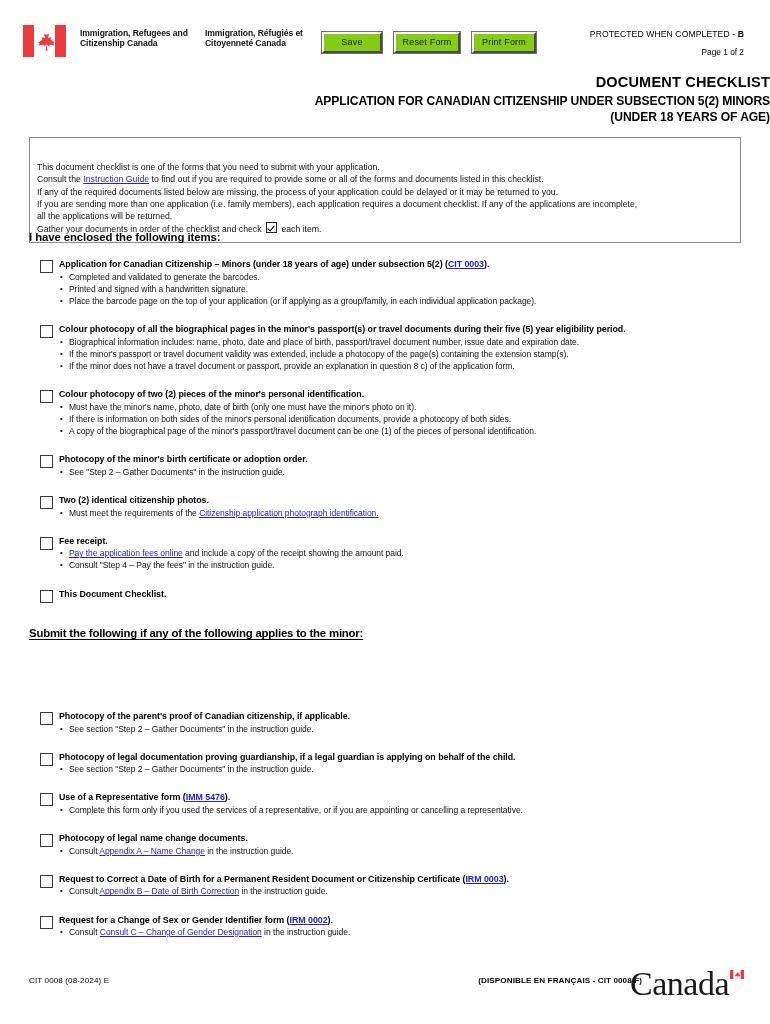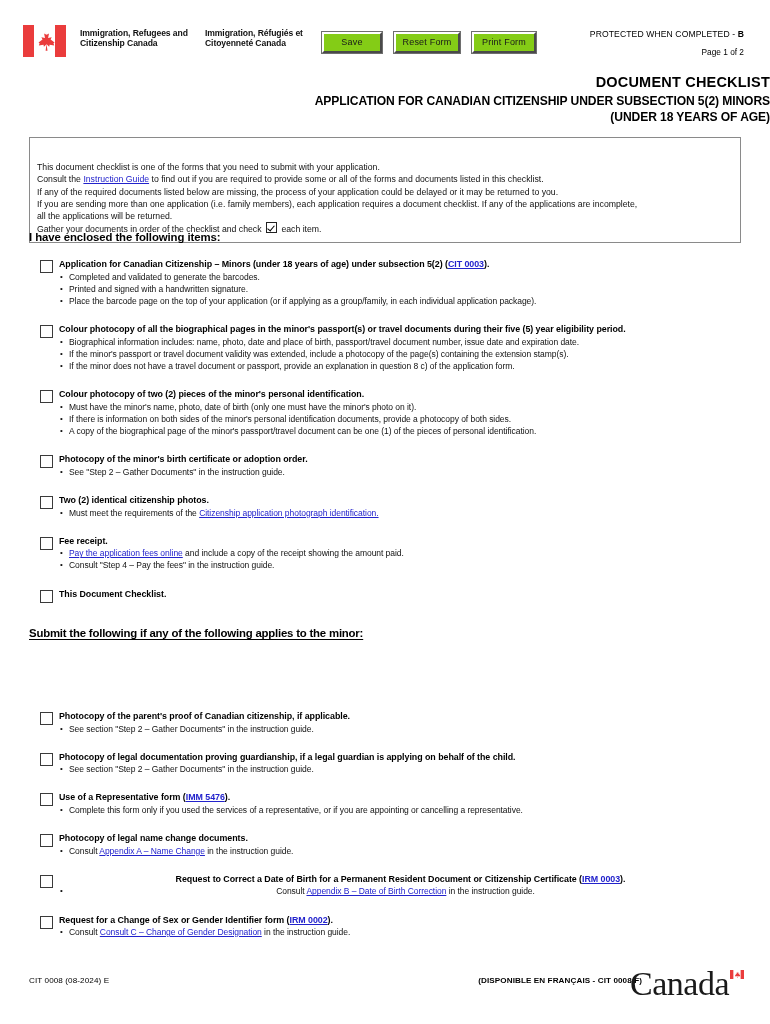--- a/index.html
+++ b/index.html
@@ -367,21 +367,21 @@
           <li>Complete this form only if you used the services of a representative, or if you are appointing or cancelling a representative.</li>
         </ul>
       </div>
       <div class="item" style="margin-top: 17px;">
         <div class="checkbox"></div>
         <div class="item-title"><span>Photocopy of legal name change documents.</span></div>
         <ul class="bullets">
           <li><span>Consult </span><a>Appendix A – Name Change</a><span> in the instruction guide.</span></li>
         </ul>
       </div>
-      <div class="item" style="margin-top: 17px; text-align: center;">
+      <div class="item" style="margin-top: 17px;">
         <div class="checkbox"></div>
         <div class="item-title"><span>Request to Correct a Date of Birth for a Permanent Resident Document or Citizenship Certificate (</span><a>IRM 0003</a><span>).</span></div>
         <ul class="bullets">
           <li><span>Consult </span><a>Appendix B – Date of Birth Correction</a><span> in the instruction guide.</span></li>
         </ul>
       </div>
       <div class="item" style="margin-top: 17px;">
         <div class="checkbox"></div>
         <div class="item-title"><span>Request for a Change of Sex or Gender Identifier form (</span><a>IRM 0002</a><span>).</span></div>
         <ul class="bullets">

